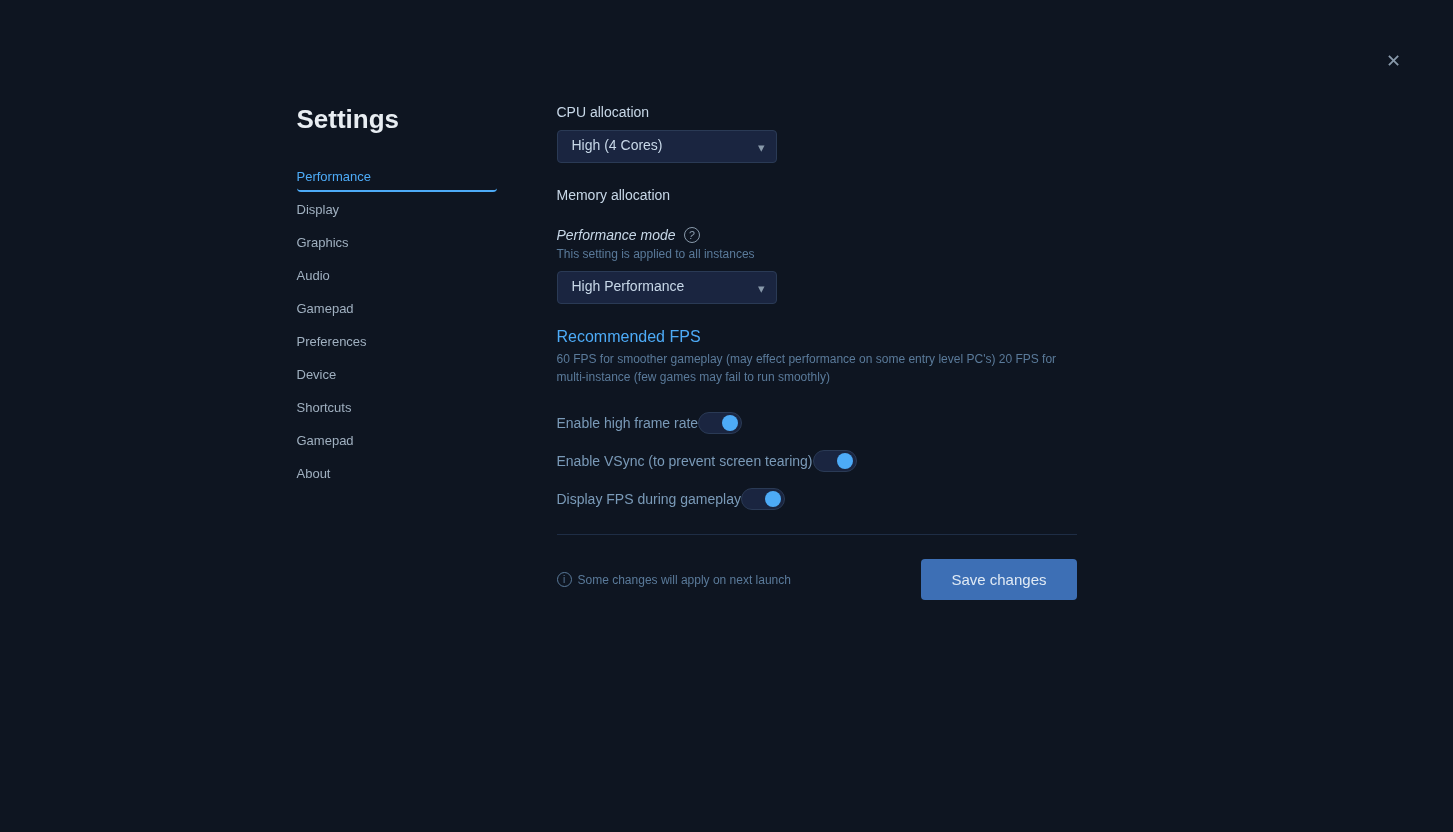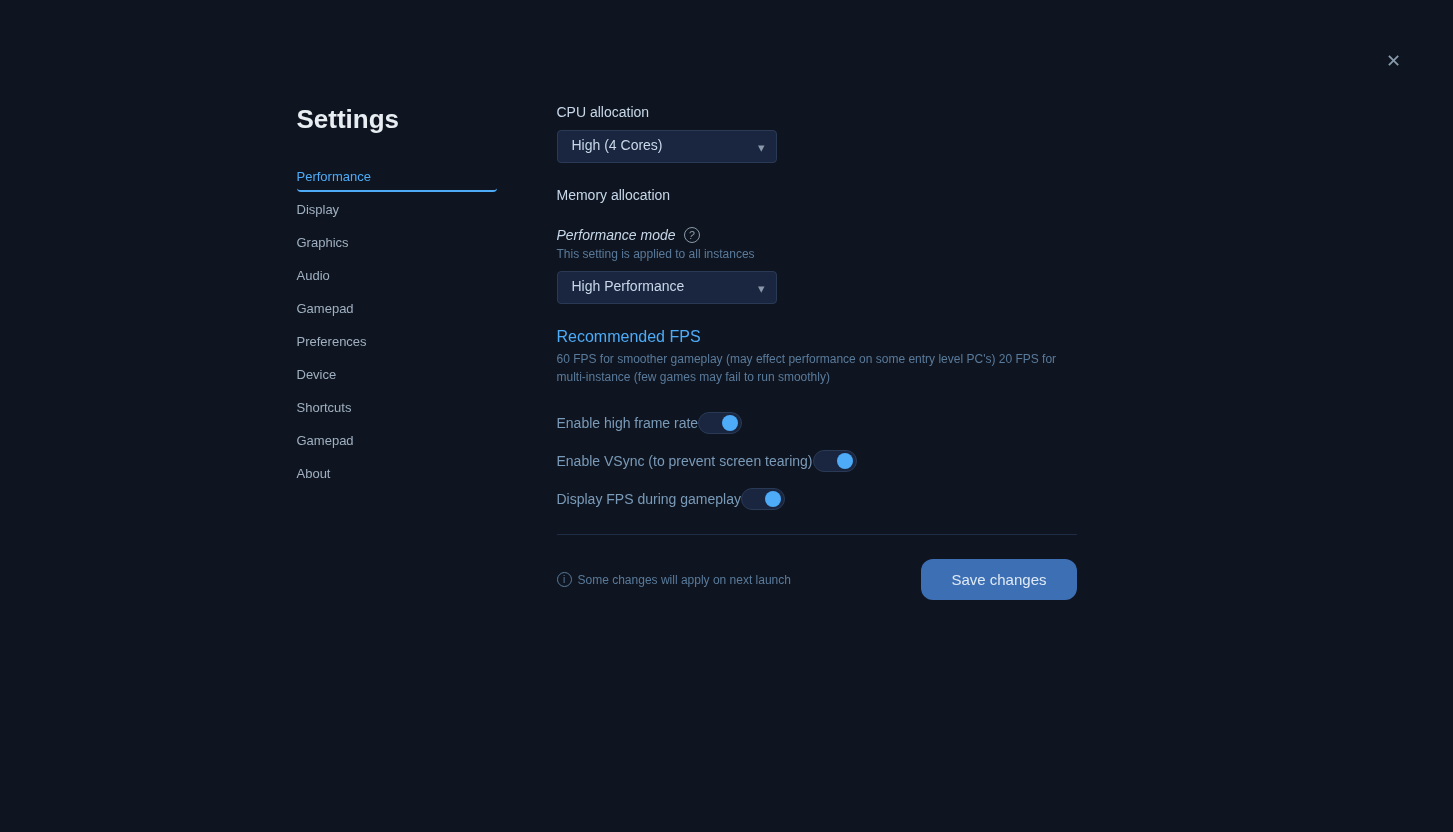--- a/index.html
+++ b/index.html
@@ -304,21 +304,21 @@
       color: #5a7a9a;
       flex-shrink: 0;
     }
 
     .save-btn {
       background: #3d6fb5;
       color: #e0eaf5;
       border: none;
       padding: 12px 30px;
       font-size: 15px;
-      border-radius: 12px;
+      border-radius: 4px;
       cursor: pointer;
       font-weight: 500;
     }
   </style>
 </head>
 <body>
 
 <div class="modal-overlay">
   <button class="close-btn">✕</button>
 

